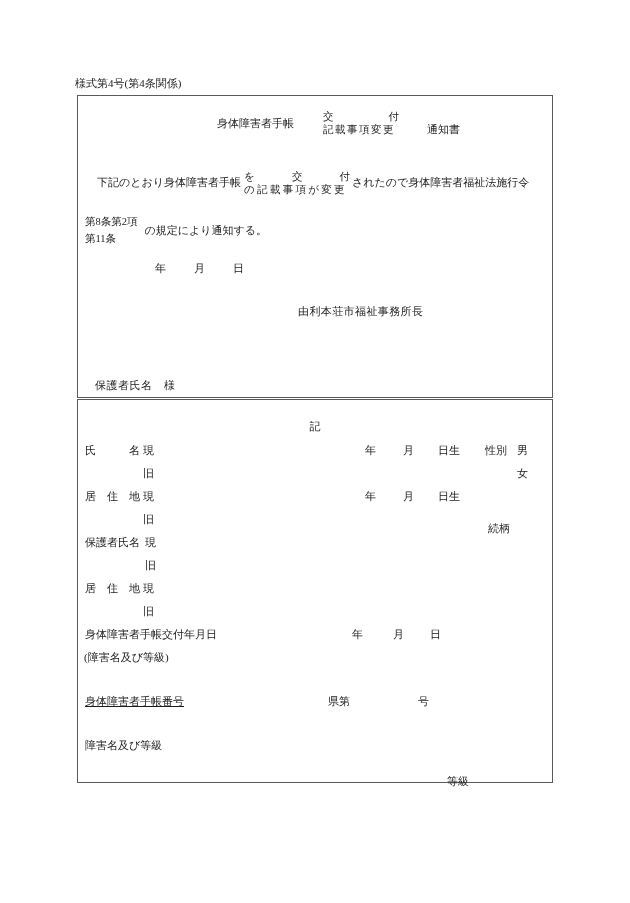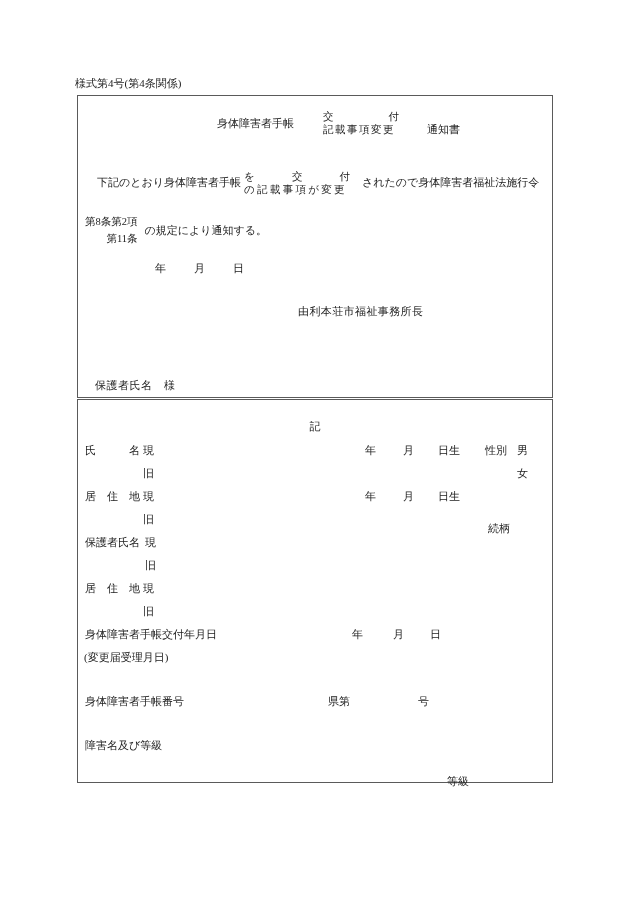--- a/index.html
+++ b/index.html
@@ -56,25 +56,25 @@
   <div class="abs flexrow" style="left:97px; top:167px; height:31px;">
     <span>下記のとおり身体障害者手帳</span>
     <div class="stack" style="width:106px; margin-left:3px;">
       <div class="spread">
         <span>を</span>
         <span>交</span>
         <span>付</span>
       </div>
       <div style="letter-spacing:2.3px;">の記載事項が変更</div>
     </div>
-    <span style="margin-left:12px;font-family:Liberation Serif, serif;">されたので身体障害者福祉法施行令</span>
+    <span style="margin-left:2px;font-family:Liberation Serif, serif;">されたので身体障害者福祉法施行令</span>
   </div>
 
   <div class="abs flexrow" style="left:85px; top:213px; height:34px;">
-    <div class="stack" style="line-height:17px;text-align:right;">
+    <div class="stack" style="line-height:17px;">
       <span>第8条第2項</span>
       <span>第11条</span>
     </div>
     <span style="margin-left:7px;">の規定により通知する。</span>
   </div>
 
   <div class="abs" style="left:155px; top:263px; letter-spacing:2px;">年　　月　　日</div>
 
   <div class="abs" style="left:298px; top:306px; letter-spacing:0.4px;">由利本荘市福祉事務所長</div>
 
@@ -112,22 +112,22 @@
   <div class="abs jlabel" style="left:85px; top:583px;">居　住　地</div>
   <div class="abs" style="left:143px; top:583px;">現</div>
 
   <div class="abs" style="left:143px; top:606px;">旧</div>
 
   <div class="abs" style="left:85px; top:629px;">身体障害者手帳交付年月日</div>
   <div class="abs" style="left:352px; top:629px;">年</div>
   <div class="abs" style="left:393px; top:629px;">月</div>
   <div class="abs" style="left:430px; top:629px;">日</div>
 
-  <div class="abs" style="left:84px; top:652px;">(変更届受理月日)</div>
+  <div class="abs" style="left:84px; top:652px;">(障害名及び等級)</div>
 
-  <div class="abs" style="left:85px; top:696px;">身体障害者手帳番号</div>
+  <div class="abs" style="left:85px; top:696px;text-decoration:underline;">身体障害者手帳番号</div>
   <div class="abs" style="left:328px; top:696px;">県第</div>
   <div class="abs" style="left:418px; top:696px;">号</div>
 
   <div class="abs" style="left:85px; top:740px;">障害名及び等級</div>
   <div class="abs" style="left:447px; top:776px;">等級</div>
 
 </div>
 
 </body></html>

